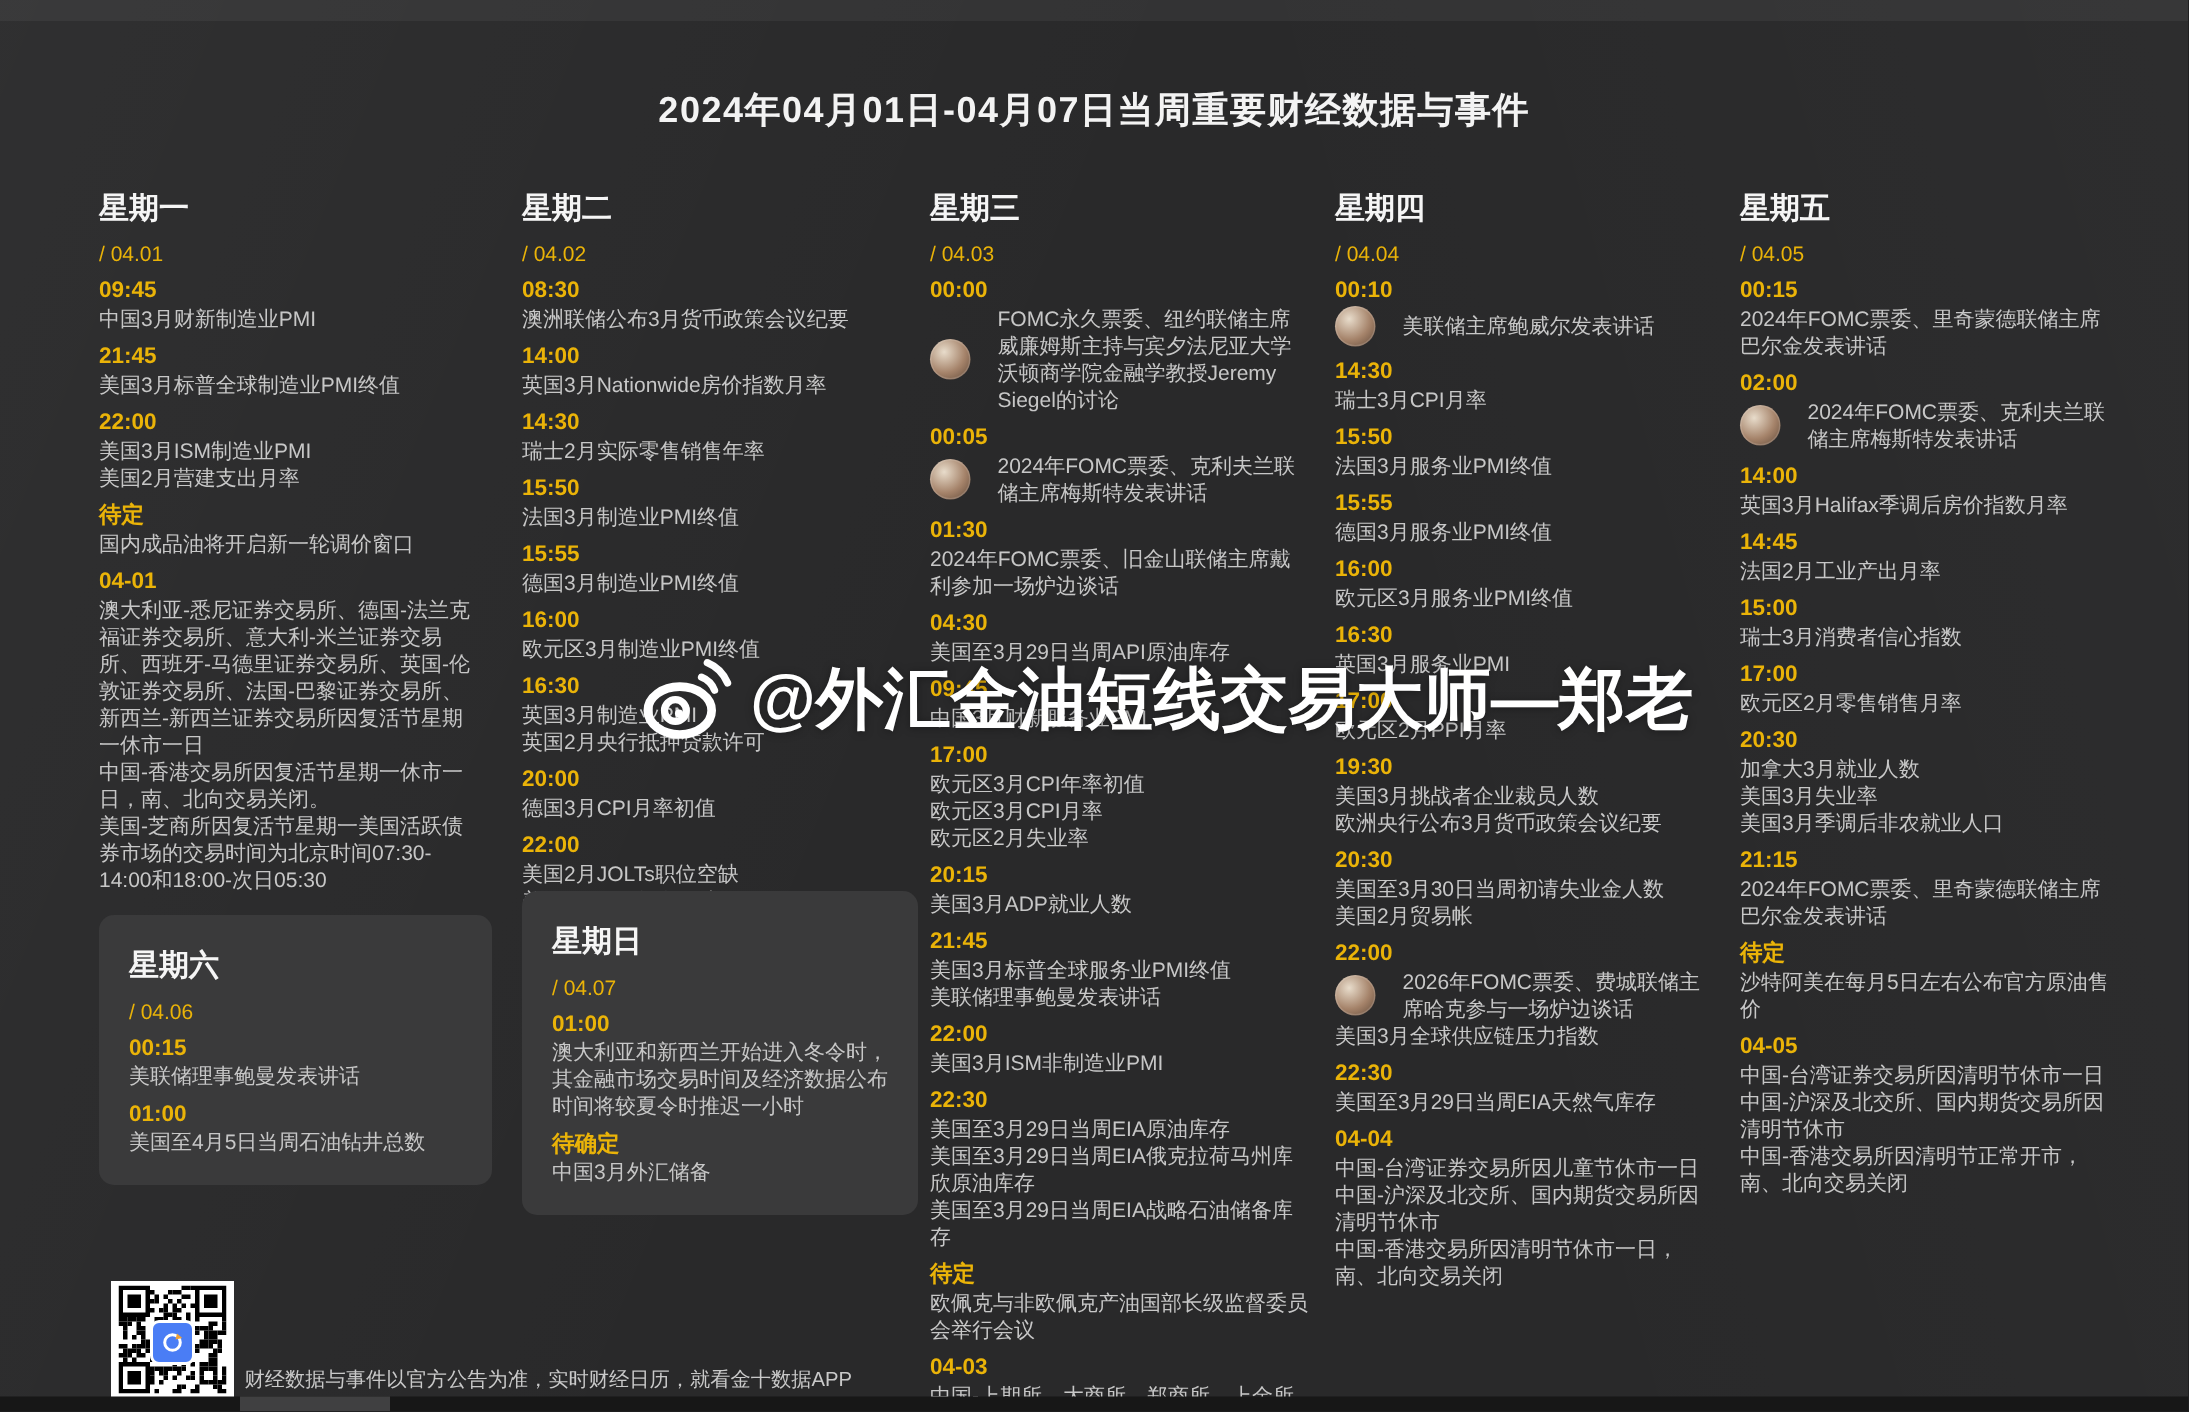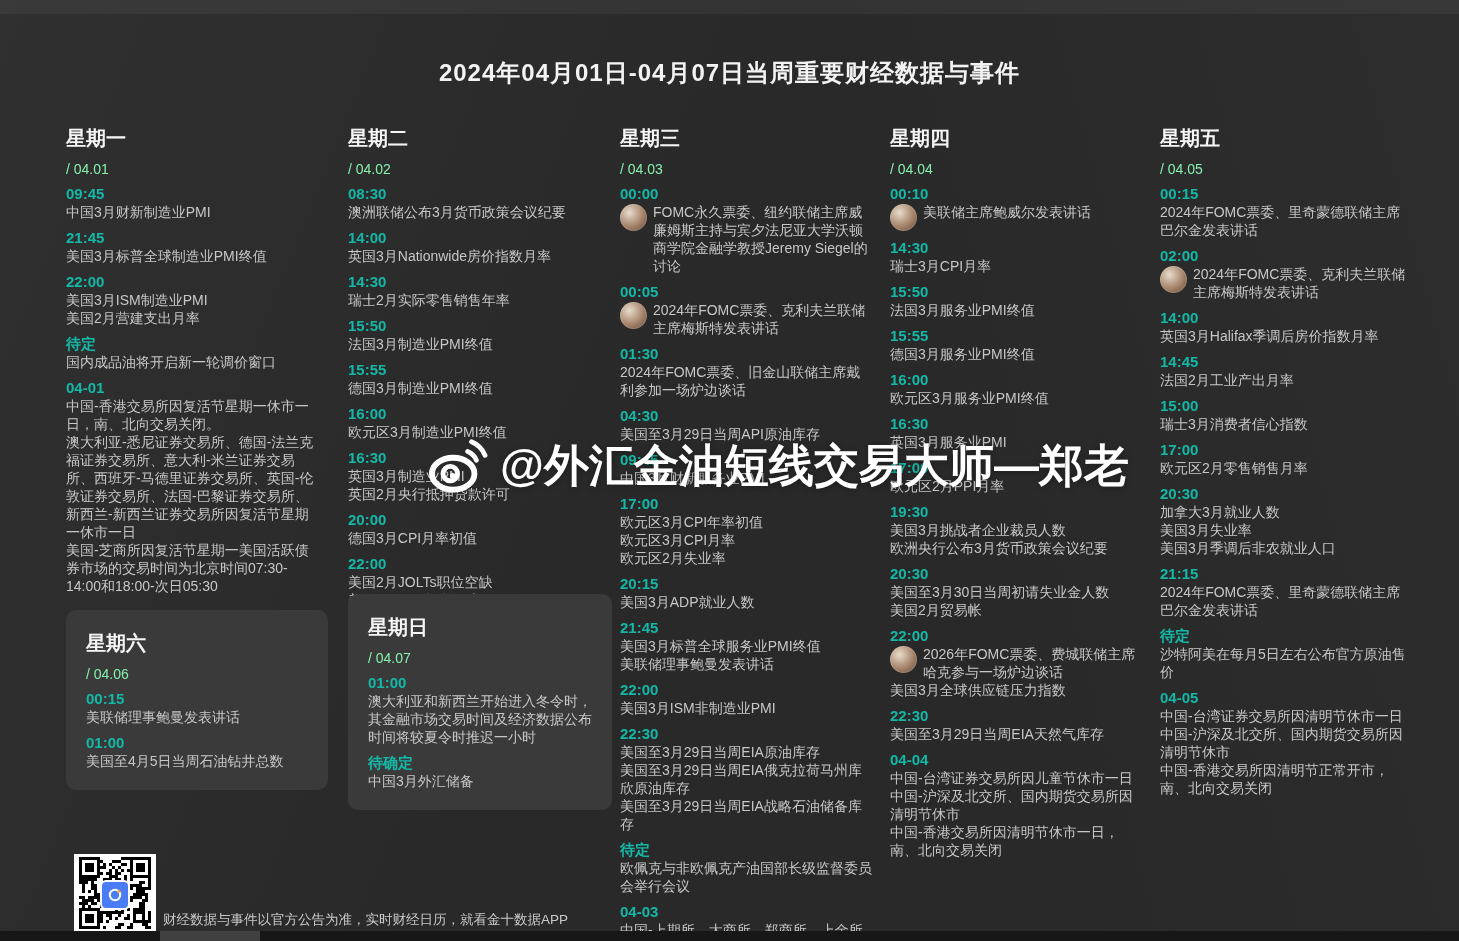--- a/index.html
+++ b/index.html
@@ -15,25 +15,25 @@
   .pos-0{left:66px;top:125px;width:252px}
   .pos-1{left:348px;top:125px;width:252px}
   .pos-2{left:620px;top:125px;width:254px}
   .pos-3{left:890px;top:125px;width:254px}
   .pos-4{left:1160px;top:125px;width:246px}
   .card{background:#3a3a3b;border-radius:10px;padding:20px;}
   .pos-5{left:66px;top:610px;width:262px;min-height:158px}
   .pos-6{left:348px;top:594px;width:264px;min-height:188px}
   .day-header{display:flex;align-items:baseline;gap:9px;margin-bottom:6px;flex-direction:column;}
   .day-name{font-size:20px;font-weight:bold;color:#f5f5f5;}
-  .day-date{font-size:14px;color:#86efac;}
+  .day-date{font-size:14px;color:#eab308;}
   .event{margin-top:7px;}
-  .etime{font-size:15px;font-weight:bold;color:#14b8a6;line-height:19px;}
+  .etime{font-size:15px;font-weight:bold;color:#eab308;line-height:19px;}
   .eline{font-size:14px;color:#c7c7c7;line-height:18px;}
-  .avatar-row{display:flex;gap:6px;align-items:flex-start;}
+  .avatar-row{display:flex;gap:18px;align-items:center;}
   .avatar{flex:0 0 auto;width:27px;height:27px;border-radius:50%;margin-top:1px;
           background:radial-gradient(circle at 35% 32%,#e8dccb,#a5836a 55%,#5d4636);
           box-shadow:inset 0 0 0 1px rgba(255,255,255,.15);}
   .watermark{position:absolute;left:426px;top:436px;display:flex;align-items:flex-start;gap:10px;
           color:#fff;font-size:45px;font-weight:bold;white-space:nowrap;
           text-shadow:0 1px 6px rgba(0,0,0,.35);z-index:5;}
   .wb-icon{width:64px;height:58px;flex:0 0 auto;}
   .qr{position:absolute;left:74px;top:854px;width:82px;height:82px;background:#fff;
       display:flex;align-items:center;justify-content:center;}
   .qr-center{position:absolute;left:50%;top:50%;transform:translate(-50%,-50%);
@@ -68,22 +68,22 @@
         <div class="etime">22:00</div>
         <div class="eline">美国3月ISM制造业PMI</div>
         <div class="eline">美国2月营建支出月率</div>
       </div>
       <div class="event">
         <div class="etime">待定</div>
         <div class="eline">国内成品油将开启新一轮调价窗口</div>
       </div>
       <div class="event">
         <div class="etime">04-01</div>
+        <div class="eline">澳大利亚-悉尼证券交易所、德国-法兰克福证券交易所、意大利-米兰证券交易所、西班牙-马德里证券交易所、英国-伦敦证券交易所、法国-巴黎证券交易所、新西兰-新西兰证券交易所因复活节星期一休市一日</div>
         <div class="eline">中国-香港交易所因复活节星期一休市一日，南、北向交易关闭。</div>
-        <div class="eline">澳大利亚-悉尼证券交易所、德国-法兰克福证券交易所、意大利-米兰证券交易所、西班牙-马德里证券交易所、英国-伦敦证券交易所、法国-巴黎证券交易所、新西兰-新西兰证券交易所因复活节星期一休市一日</div>
         <div class="eline">美国-芝商所因复活节星期一美国活跃债券市场的交易时间为北京时间07:30-14:00和18:00-次日05:30</div>
       </div>
     </div>
   <div class="day pos-1">
       <div class="day-header">
         <span class="day-name">星期二</span>
         <span class="day-date">/ 04.02</span>
       </div>
       <div class="event">
         <div class="etime">08:30</div>

